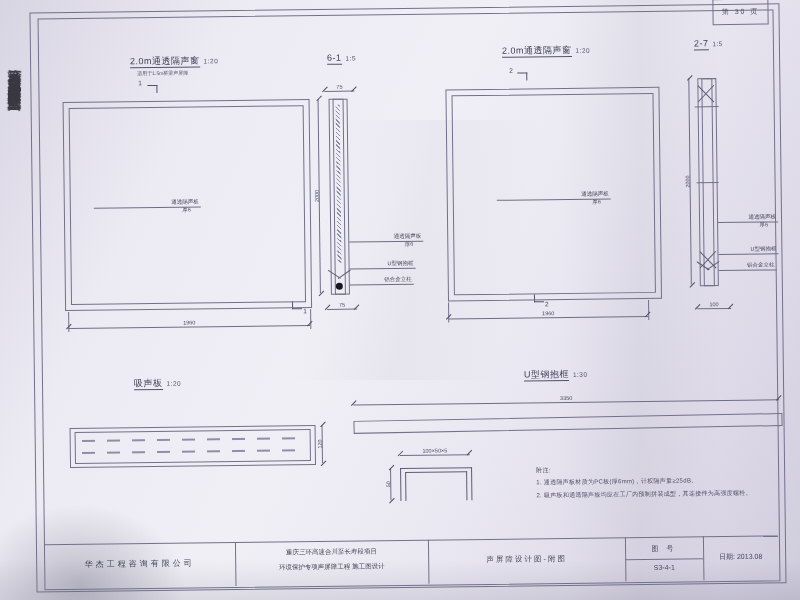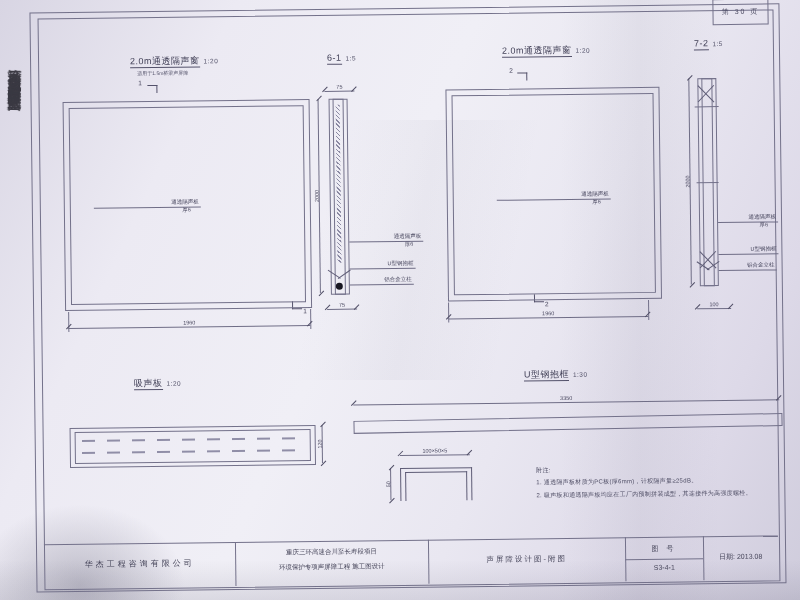--- a/index.html
+++ b/index.html
@@ -162,21 +162,21 @@
 
     <div class="vl" style="left:448px;top:303px;height:20px;"></div>
     <div class="vl" style="left:648px;top:303px;height:20px;"></div>
     <div class="dl" style="left:448px;top:319px;width:200px;">
       <i class="tk tkl"></i>
         <i class="tk tkr"></i>
       <span class="dv">1960</span>
     </div>
 
     <div class="ttl" style="left:697px;top:42px;">
-      <span class="u">7-2</span><span class="sc">1:5</span>
+      <span class="u">2-7</span><span class="sc">1:5</span>
     </div>
     <div class="frame" style="left:700px;top:82px;width:17px;height:206px;"></div>
     <div class="frame" style="left:704px;top:82px;width:9px;height:206px;"></div>
     <div class="xbr" style="left:698px;top:85px;width:21px;height:24px;"></div>
     <div class="hl" style="left:697px;top:110px;width:24px;"></div>
     <div class="hl" style="left:698px;top:186px;width:22px;"></div>
     <div class="xbr" style="left:698px;top:250px;width:21px;height:26px;"></div>
     <div class="vee" style="left:698px;top:262px;width:21px;height:14px;"></div>
 
     <div class="dlv" style="left:691px;top:82px;height:206px;">

